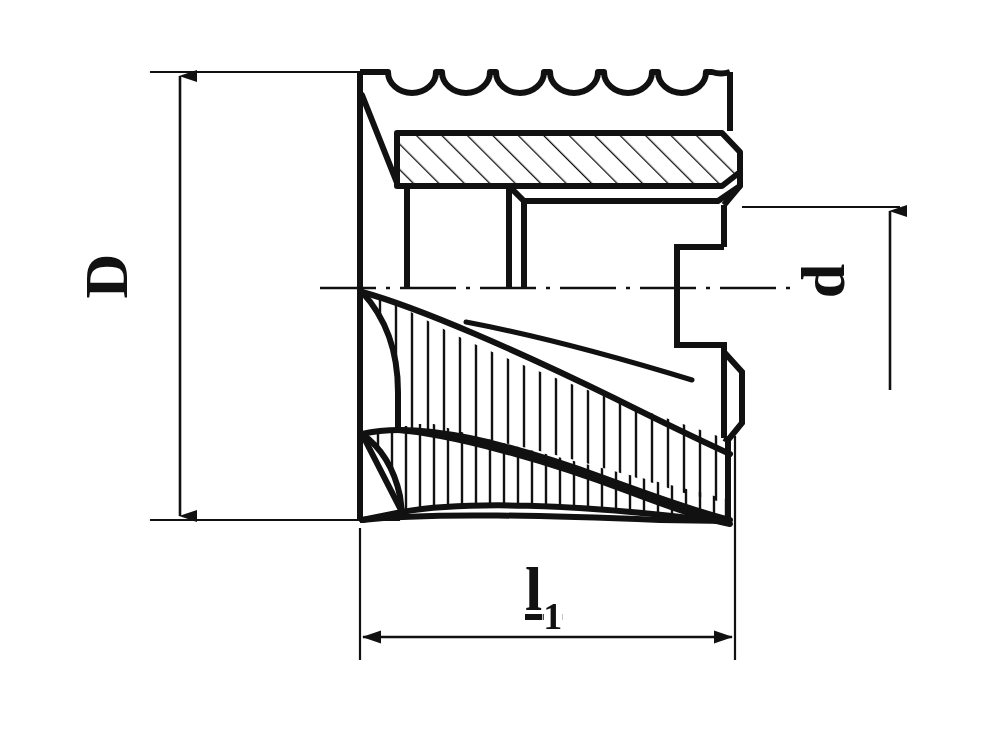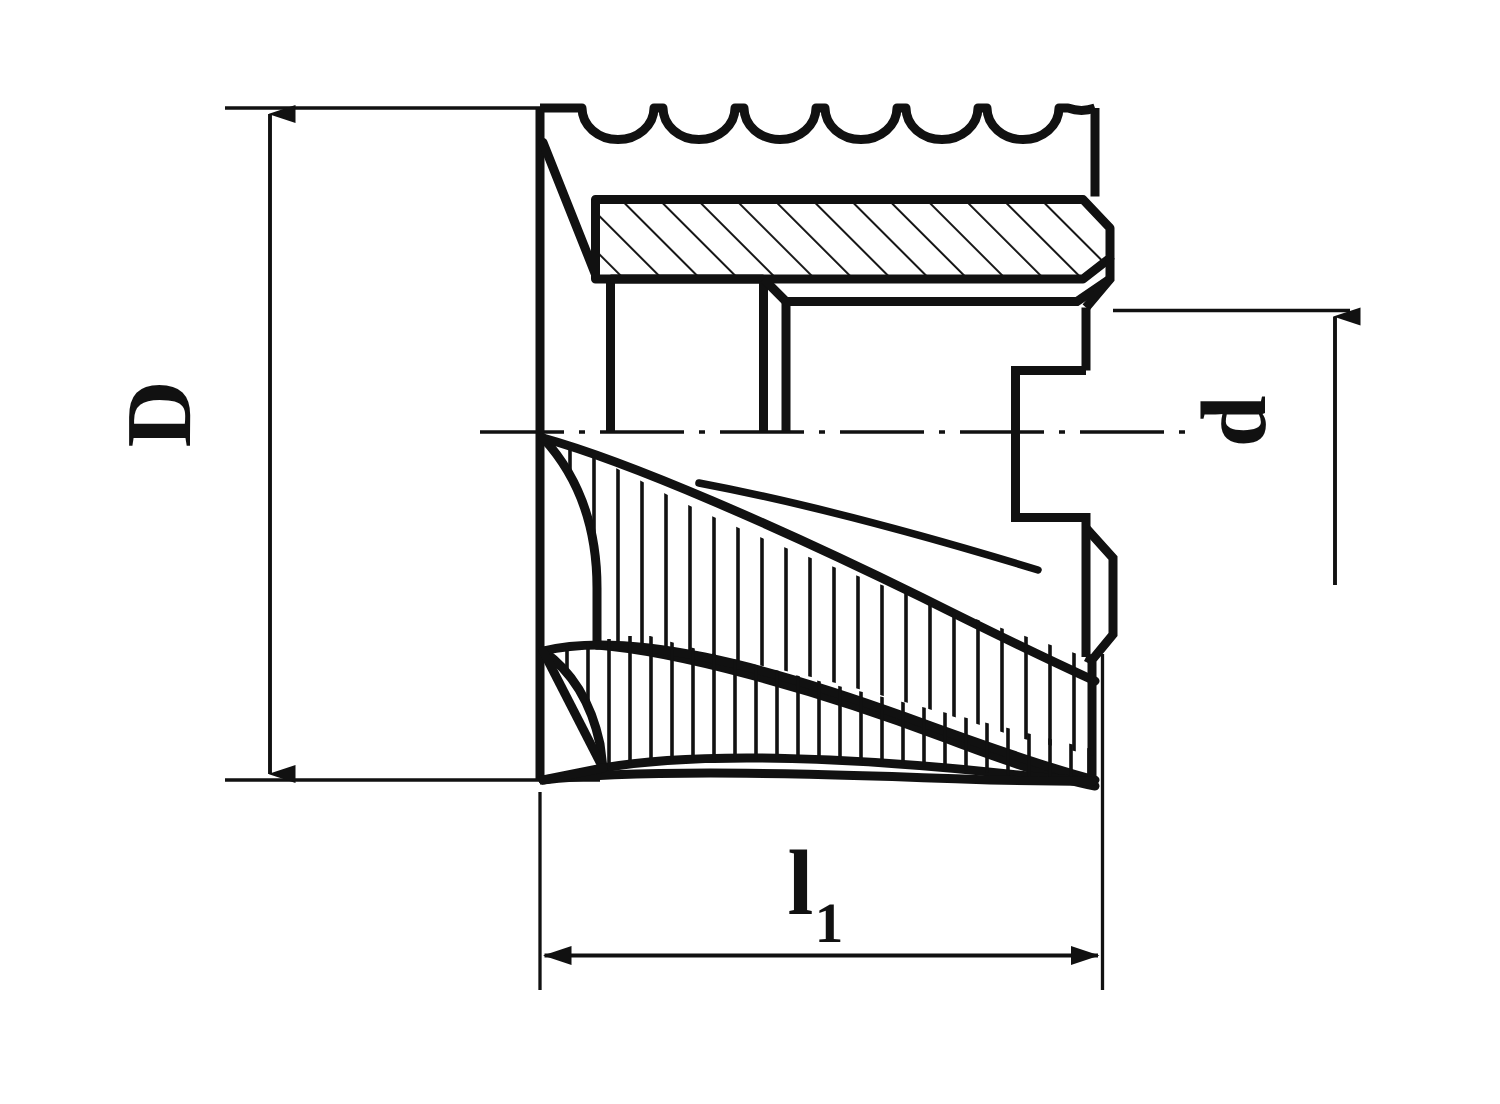--- a/index.html
+++ b/index.html
@@ -44,20 +44,21 @@
     left: 806px;
     top: 250px;
     font-size: 62px;
     transform: rotate(-90deg);
     transform-origin: center center;
   }
   #label-l1 {
     left: 525px;
     top: 558px;
     font-size: 62px;
+    text-decoration: underline;
   }
   #label-l1 .sub {
     font-size: 38px;
     vertical-align: sub;
     position: relative;
     top: 6px;
     left: 1px;
   }
 </style>
 </head>

